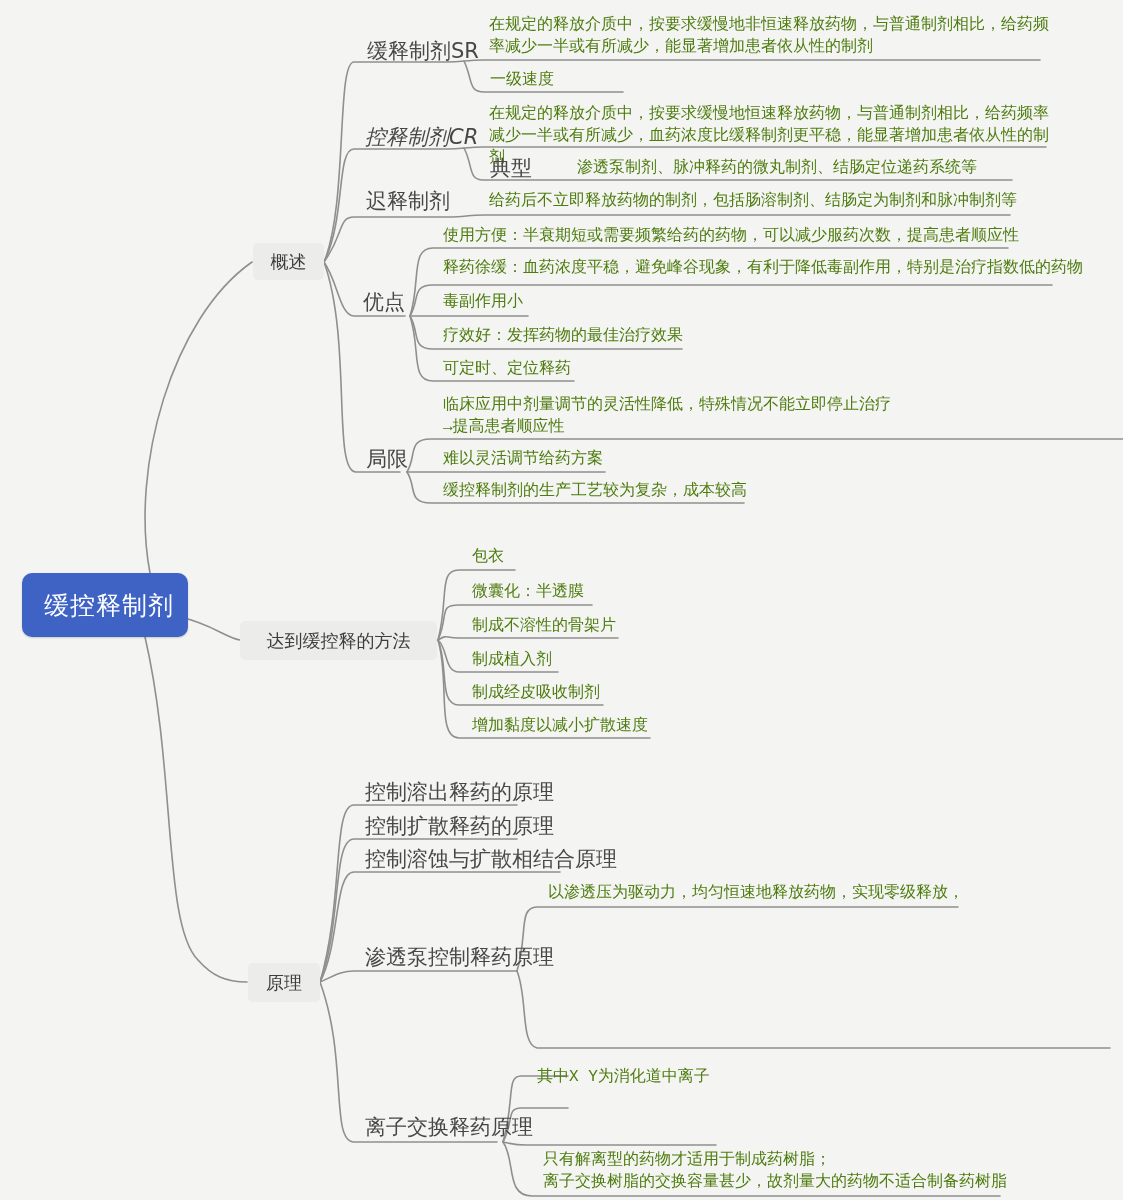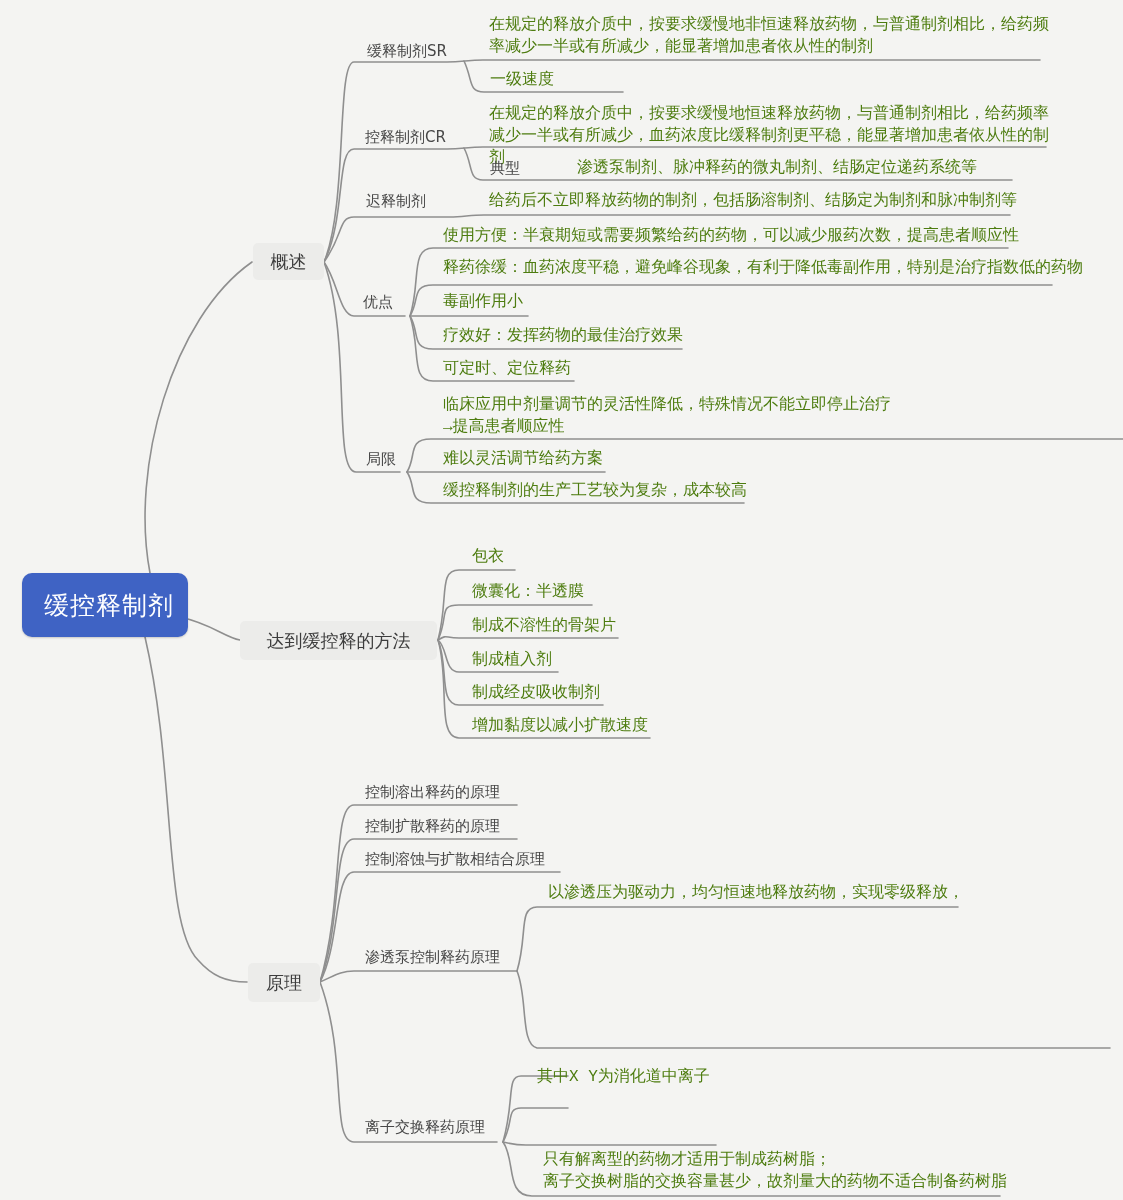--- a/index.html
+++ b/index.html
@@ -15,21 +15,21 @@
   }
   #wires{position:absolute;left:0;top:0;z-index:1;}
   .node{position:absolute;z-index:2;color:#4a4a4a;}
   .leaf{
     font-size:16px;line-height:22px;white-space:nowrap;
     color:#4d7c0f;
     font-family:Liberation Mono, monospace;
   }
   .wrap{white-space:normal;}
   .preline{white-space:pre-line;}
-  .label{font-size:15px;line-height:22px;white-space:nowrap;color:#474747;}
+  .label{font-size:21px;line-height:22px;white-space:nowrap;color:#474747;}
   .topicbox{
     background:#ececea;border-radius:5px;
     display:flex;align-items:center;justify-content:center;
     font-size:18px;color:#3d3d3d;z-index:2;position:absolute;
   }
   .rootbox{
     background:#3f63c4;border-radius:10px;
     display:flex;align-items:center;justify-content:center;
     font-size:25px;color:#ffffff;letter-spacing:1px;
     box-shadow:0 1px 2px rgba(0,0,0,.18);
@@ -92,21 +92,21 @@
   <div class="topicbox" style="left:253px;top:243px;width:71px;height:37px;">概述</div>
 
   <div class="topicbox" style="left:240px;top:621px;width:197px;height:39px;">达到缓控释的方法</div>
 
   <div class="topicbox" style="left:248px;top:963px;width:72px;height:39px;">原理</div>
 
   <div class="node label" style="left:367px;top:40px;">缓释制剂SR</div>
   <div class="node leaf wrap" style="left:489px;top:14px;width:560px;">在规定的释放介质中，按要求缓慢地非恒速释放药物，与普通制剂相比，给药频率减少一半或有所减少，能显著增加患者依从性的制剂</div>
   <div class="node leaf" style="left:490px;top:69px;">一级速度</div>
 
-  <div class="node label" style="left:365px;top:126px;">控释制剂CR</div>
+  <div class="node label" style="left:365px;top:126px;font-style:italic;">控释制剂CR</div>
   <div class="node leaf wrap" style="left:489px;top:103px;width:575px;">在规定的释放介质中，按要求缓慢地恒速释放药物，与普通制剂相比，给药频率减少一半或有所减少，血药浓度比缓释制剂更平稳，能显著增加患者依从性的制剂</div>
   <div class="node label" style="left:490px;top:157px;">典型</div>
   <div class="node leaf" style="left:577px;top:157px;">渗透泵制剂、脉冲释药的微丸制剂、结肠定位递药系统等</div>
 
   <div class="node label" style="left:366px;top:190px;">迟释制剂</div>
   <div class="node leaf" style="left:489px;top:190px;">给药后不立即释放药物的制剂，包括肠溶制剂、结肠定为制剂和脉冲制剂等</div>
 
   <div class="node label" style="left:363px;top:291px;">优点</div>
   <div class="node leaf" style="left:443px;top:225px;">使用方便：半衰期短或需要频繁给药的药物，可以减少服药次数，提高患者顺应性</div>
   <div class="node leaf" style="left:443px;top:257px;">释药徐缓：血药浓度平稳，避免峰谷现象，有利于降低毒副作用，特别是治疗指数低的药物</div>

